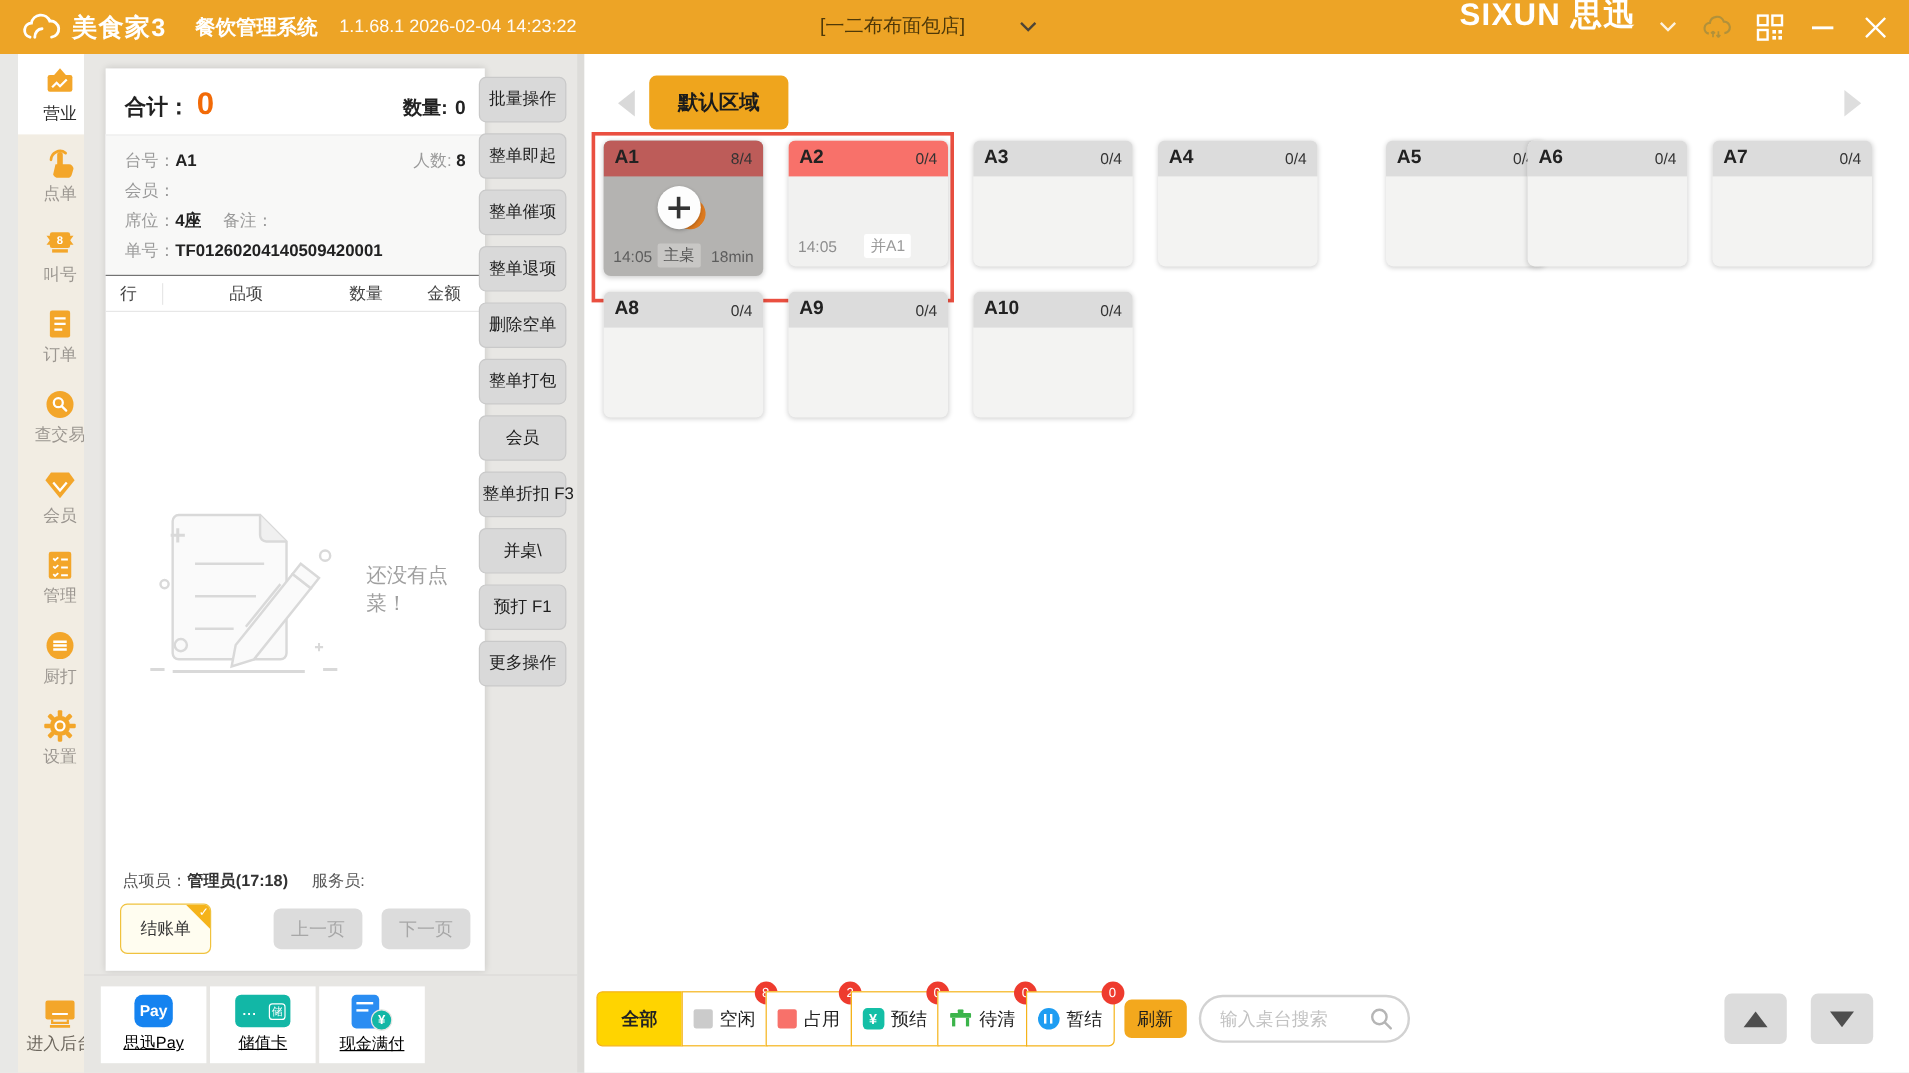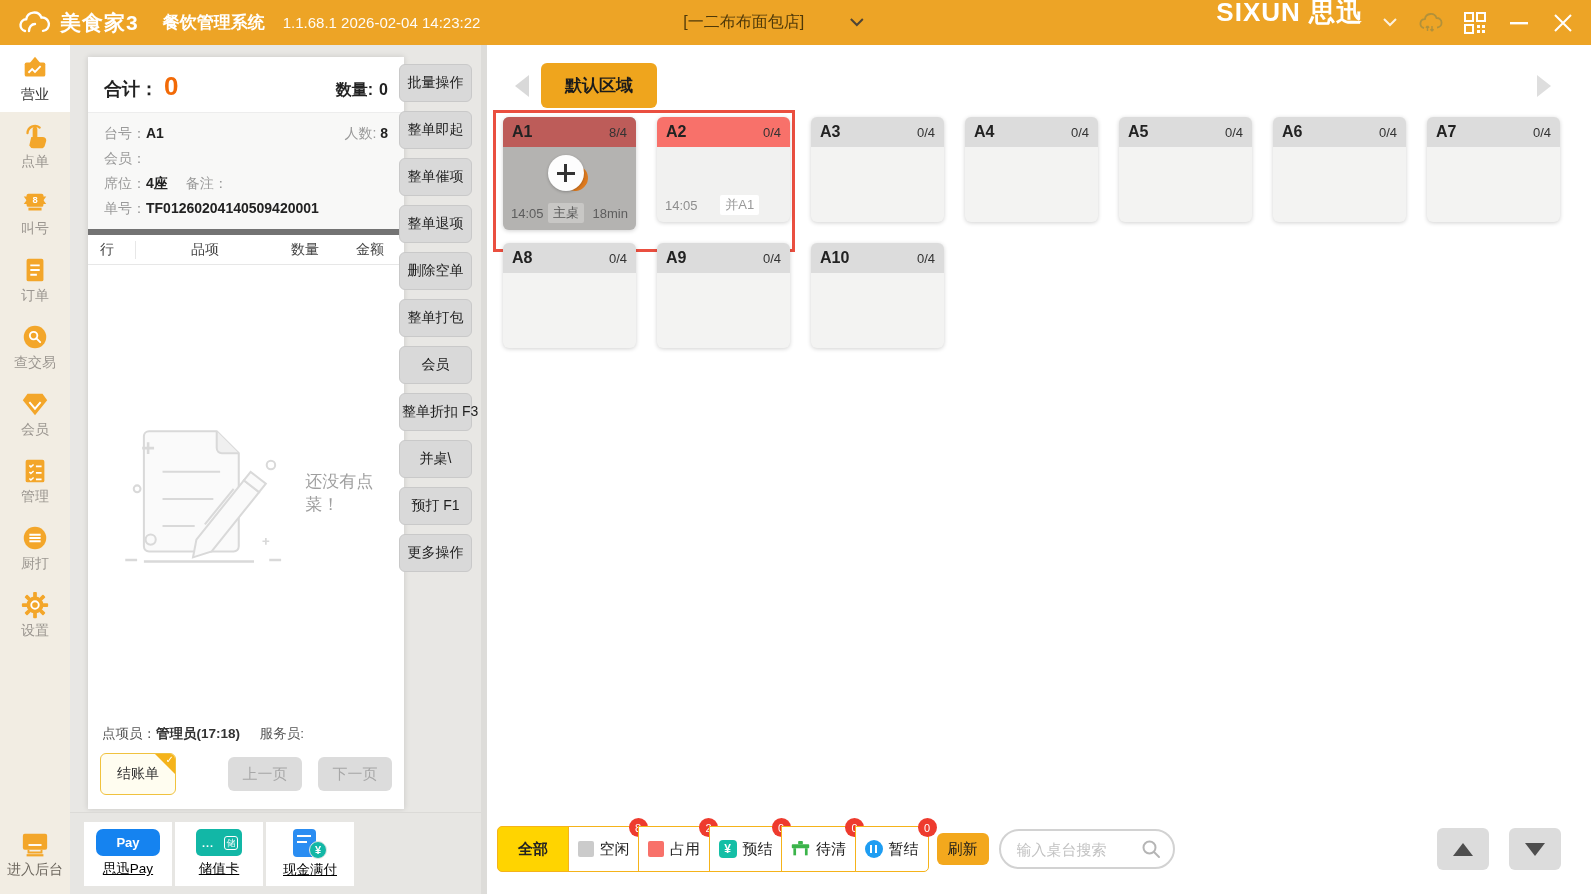--- a/index.html
+++ b/index.html
@@ -16,41 +16,41 @@
   .tb-ver { font-size:15px; margin-left:18px; color:rgba(255,255,255,.96); }
   .tb-store { position:absolute; left:50%; transform:translateX(-62%); display:flex;
     align-items:center; gap:46px; color:rgba(44,33,2,.82); font-size:16px; cursor:pointer; }
   .tb-right { margin-left:auto; display:flex; align-items:center; gap:20px; }
   .tb-brand { font-size:26px; font-weight:bold; letter-spacing:1px;
     border-bottom:2px solid #be185d; padding-bottom:18px; }
   .chev { width:14px; height:9px; }
   .winbtn { display:flex; align-items:center; justify-content:center; width:24px; height:24px; cursor:pointer; }
 
   
-  .sidebar { position:absolute; left:0; top:45px; width:70px; height:849px;
+  .sidebar { position:absolute; left:15px; top:45px; width:70px; height:849px;
     background:#f2ede3; display:flex; flex-direction:column; }
   .sb-item { height:67px; display:flex; flex-direction:column; align-items:center;
     justify-content:center; gap:2px; cursor:pointer; }
   .sb-item .lbl { font-size:14px; color:#9b9690; }
   .sb-item.active { background:#fff; }
   .sb-item.active .lbl { color:#2b2b2b; }
   .sb-backstage { margin-top:auto; margin-bottom:6px; }
   .sb-backstage .lbl { color:#6d675e; }
 
   
   .left-region { position:absolute; left:70px; top:45px; width:411px; height:849px;
     background:#e8e7e4; }
   .order-panel { position:absolute; left:18px; top:12px; width:316px; height:752px;
     background:#fff; box-shadow:0 0 6px rgba(0,0,0,.14); display:flex; flex-direction:column; }
   .op-total { display:flex; align-items:baseline; padding:14px 16px 10px; }
   .op-total .t-lab { font-size:18px; font-weight:bold; color:#222; }
   .op-total .t-val { font-size:26px; font-weight:bold; color:#f26a07; margin-left:6px; }
   .op-total .q-lab { margin-left:auto; font-size:16px; font-weight:bold; color:#222; }
   .op-total .q-val { font-size:16px; font-weight:bold; color:#222; margin-left:6px; }
-  .op-info { background:#f8f8f7; border-top:1px solid #ededed; border-bottom:6px solid #737373;
+  .op-info { background:#f8f8f7; border-top:1px solid #ededed; border-bottom:1px solid #737373;
     padding:8px 16px; font-size:14px; line-height:25px; }
   .op-info .lab { color:#9a9a9a; }
   .op-info .val { color:#222; font-weight:bold; }
   .op-info .row { display:flex; }
   .op-info .right { margin-left:auto; }
   .op-cols { display:flex; align-items:center; border-bottom:1px solid #e7e7e7;
     font-size:14px; color:#444; height:30px; }
   .op-cols .c-line { width:48px; padding-left:12px; border-right:1px solid #e7e7e7; }
   .op-cols .c-item { flex:1; text-align:center; }
   .op-cols .c-qty { width:62px; text-align:center; }
@@ -153,21 +153,21 @@
     border-bottom:13px solid #4e4e4e; }
   .tri-down { width:0; height:0; border-left:10px solid transparent; border-right:10px solid transparent;
     border-top:13px solid #4e4e4e; }
 
   
   .pay-strip { position:absolute; left:0; bottom:0; width:411px; height:82px; background:#e7e6e3;
     border-top:1px solid #dbdad7; display:flex; align-items:center; padding-left:14px; }
   .pay-card { width:88px; height:64px; background:#fff; display:flex; flex-direction:column;
     align-items:center; justify-content:center; gap:4px; cursor:pointer; margin-right:3px; }
   .pay-card .plabel { font-size:13.5px; color:#000000;text-decoration:underline; }
-  .pay-chip { width:64px; height:27px; background:#1583f0; border-radius:7px; color:#fff;
+  .pay-chip { width:32px; height:27px; background:#1583f0; border-radius:7px; color:#fff;
     font-size:13px; font-weight:bold; display:flex; align-items:center; justify-content:center;text-align:center; }
   .card-chip { width:46px; height:27px; background:#12b7a6; border-radius:5px; position:relative;
     display:flex; align-items:center; }
   .card-chip .dots { color:#fff; font-size:11px; letter-spacing:1px; margin-left:6px; font-weight:bold; }
   .card-chip .tagbox { position:absolute; right:4px; top:7px; width:14px; height:14px;
     border:1.5px solid #fff; border-radius:3px; color:#fff; font-size:9px; display:flex;
     align-items:center; justify-content:center; }
   .cash-chip { position:relative; width:34px; height:28px; }
   .cash-chip .paper { position:absolute; left:0; top:0; width:23px; height:28px; background:#2a8df2;
     border-radius:4px; }
@@ -473,21 +473,21 @@
           <span class="tc-name">A3</span>
           <span class="tc-occ">0/4</span>
         </div>
     </div>
     <div class="table-card tc-free" style="left:478px; top:72px;">
       <div class="tc-head">
           <span class="tc-name">A4</span>
           <span class="tc-occ">0/4</span>
         </div>
     </div>
-    <div class="table-card tc-free" style="left:632px; top:72px;">
+    <div class="table-card tc-free" style="left:668px; top:72px;">
       <div class="tc-head">
           <span class="tc-name">A5</span>
           <span class="tc-occ">0/4</span>
         </div>
     </div>
     <div class="table-card tc-free" style="left:786px; top:72px;">
       <div class="tc-head">
           <span class="tc-name">A6</span>
           <span class="tc-occ">0/4</span>
         </div>

